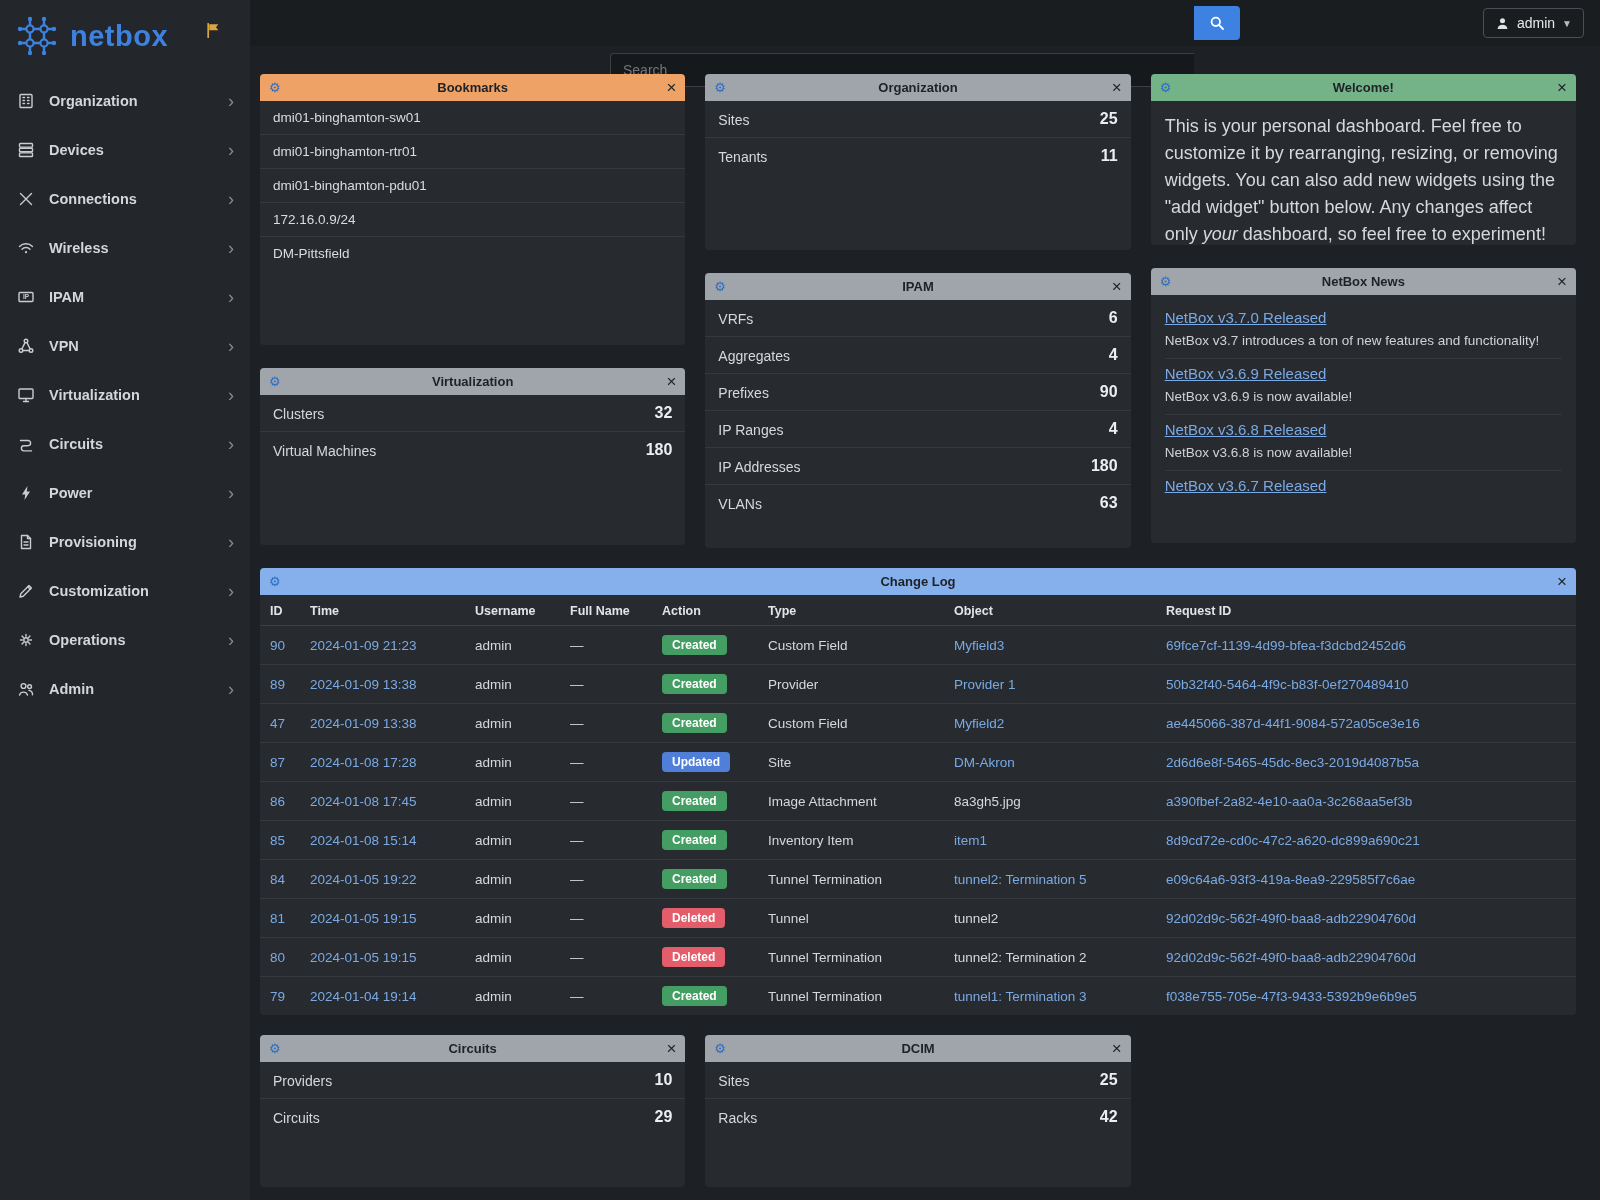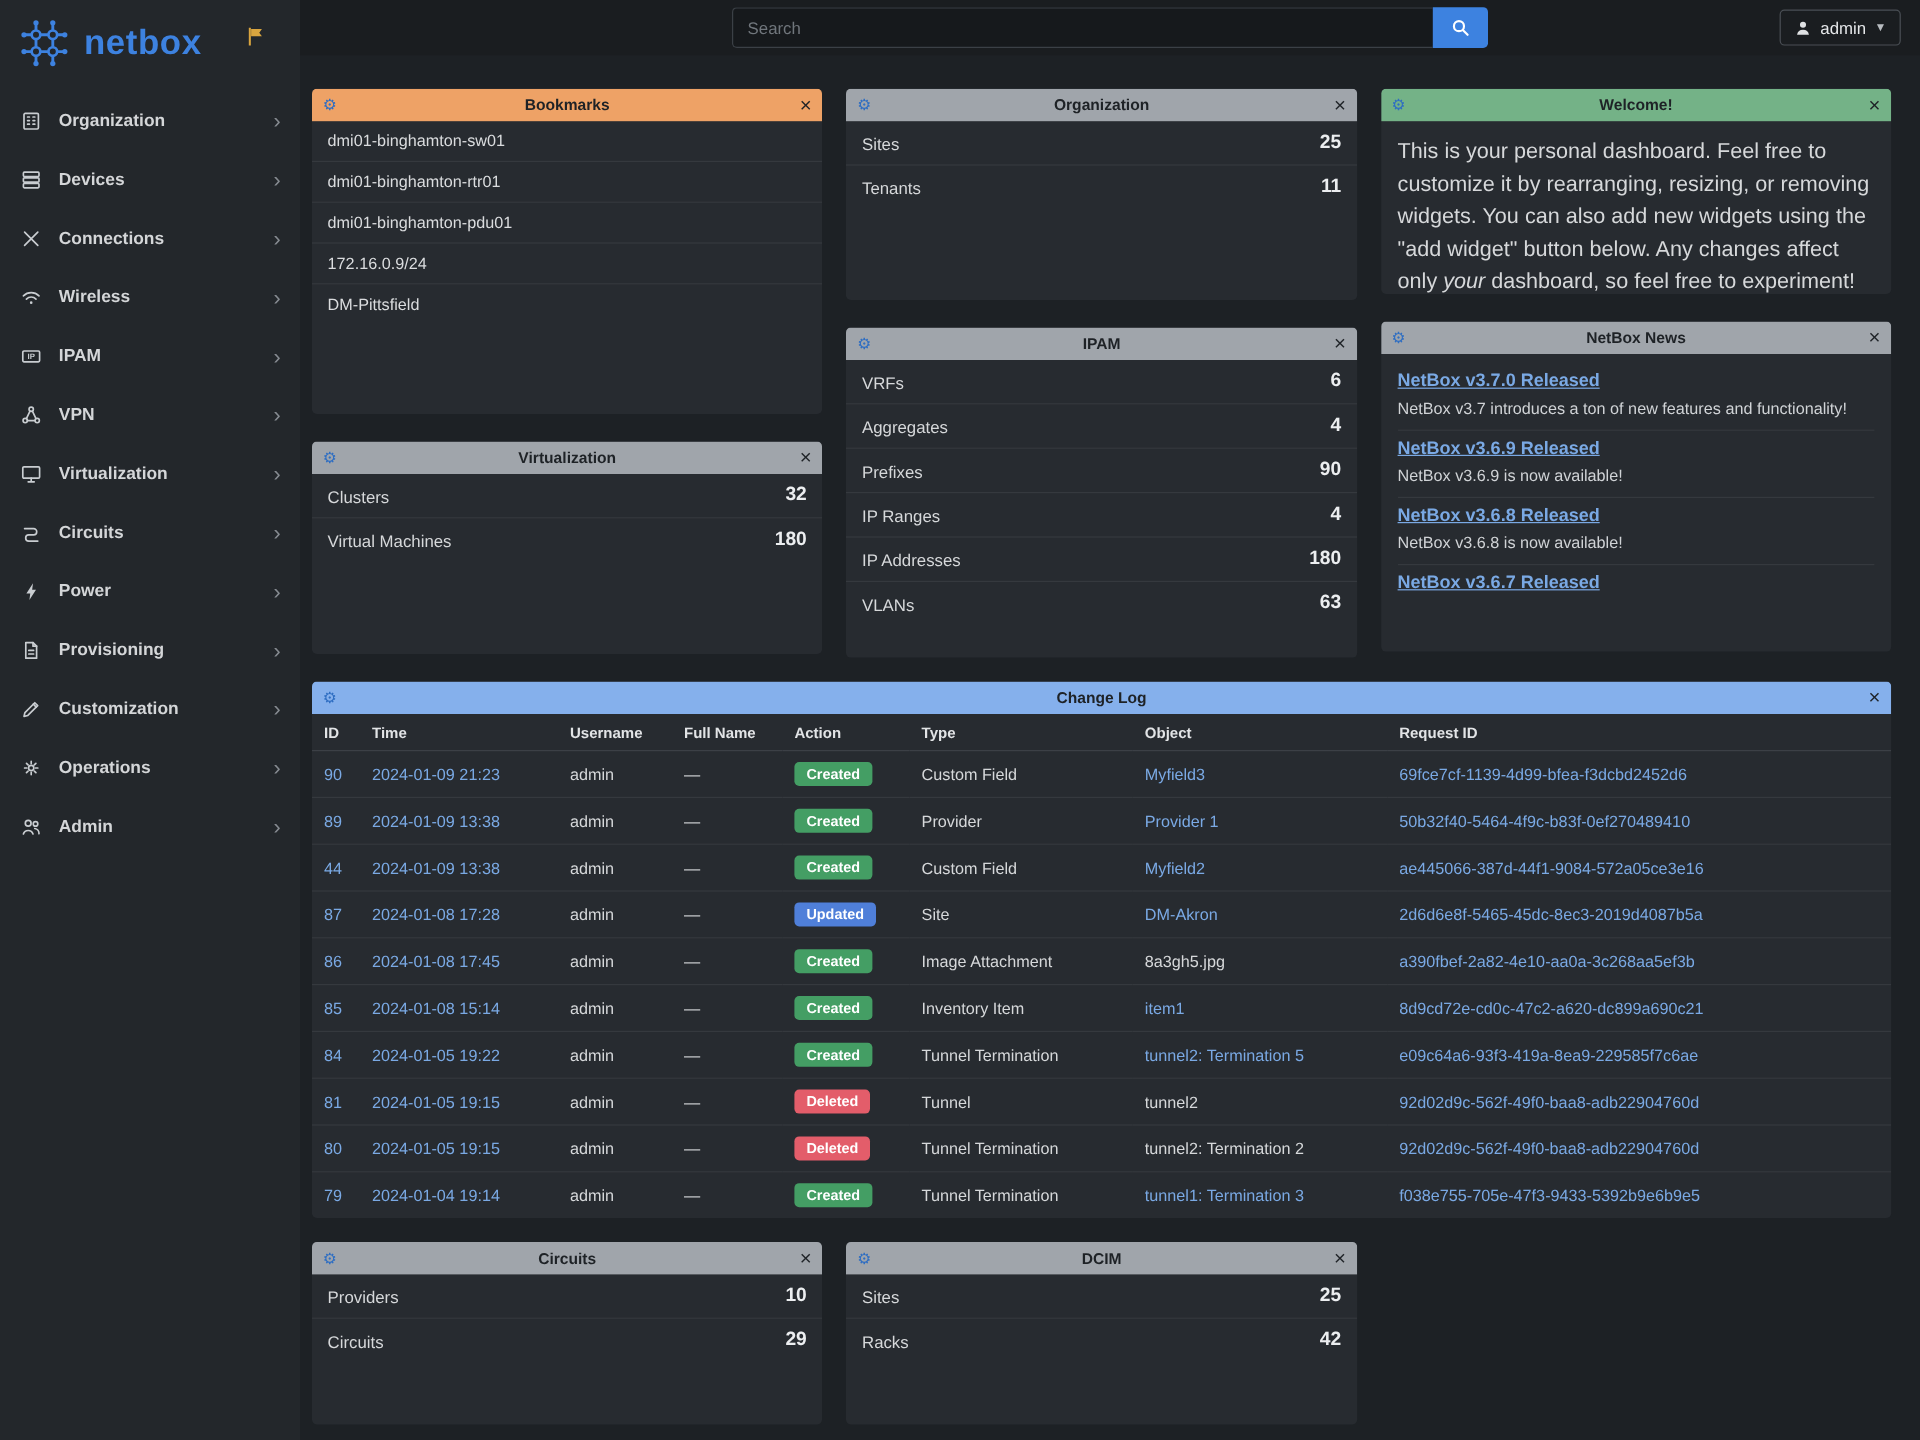--- a/index.html
+++ b/index.html
@@ -21,21 +21,21 @@
   .logo-flag { position:absolute; right: 28px; top: 22px; }
   .nav { margin-top: 6px; }
   .nav-item { display:flex; align-items:center; gap: 13px; height: 49px; padding: 0 16px; color:#d4d6d8; cursor:pointer; }
   .nav-icon { width: 20px; display:flex; align-items:center; justify-content:center; color:#c9cdd1; }
   .nav-label { font-size: 14.5px; font-weight: 700; }
   .nav-chevron { margin-left:auto; color:#868b91; font-size: 18px; line-height:1; }
   
   .main { flex: 1; display:flex; flex-direction:column; }
   .topbar { height: 46px; background: var(--topbar-bg); display:flex; align-items:center; position:relative; padding: 0 16px; }
   .search-wrap { display:flex; width: 630px; height: 34px; margin: 0 auto; }
-  .search-input { flex:1; background:#16191c; border:1px solid #3b4046; border-right:none; border-radius:4px 0 0 4px; color:#e5e5e5; padding: 16px 12px; font-size: 14px; font-family: inherit; }
+  .search-input { flex:1; background:#16191c; border:1px solid #3b4046; border-right:none; border-radius:4px 0 0 4px; color:#e5e5e5; padding: 16px 12px; font-size: 14px; font-family: inherit; margin-top: 47px; }
   .search-input::placeholder { color:#70767c; }
   .search-btn { width: 46px; background: var(--accent,#3d82e0); border:none; border-radius: 0 4px 4px 0; display:flex; align-items:center; justify-content:center; cursor:pointer; }
   .user-btn { position:absolute; right:16px; display:flex; align-items:center; gap:7px; border:1px solid #4a4f55; border-radius:4px; padding: 6px 11px; color:#e6e8ea; font-size:14px; cursor:pointer; background:transparent; font-family:inherit; }
   .user-caret { font-size: 10px; color:#b8bcc0; }
   
   .content { padding: 28px 24px 0 10px; flex:1; overflow:hidden; }
   .dash-grid { display:grid; grid-template-columns: repeat(3, 1fr); gap: 20px; align-items:start; }
   .dash-col { display:flex; flex-direction:column; gap: 23px; }
   
   .widget { background: var(--widget-bg); border-radius: 4px; overflow: hidden; }
@@ -61,21 +61,21 @@
   .stat-row:last-child { border-bottom: none; }
   .stat-label { font-size: 14px; color:#d6d8da; }
   .stat-value { font-size: 16px; font-weight: 700; color:#eceef0; }
   
   .welcome-body { padding: 12px 14px; }
   .welcome-text { font-size: 18px; line-height: 1.5; color:#d6d8da; }
   
   .news-body { padding: 8px 14px; }
   .news-item { padding: 6px 0 7px 0; border-bottom: 1px solid var(--border); }
   .news-item:last-child { border-bottom: none; }
-  .news-headline { display:inline-block; font-size: 15px; font-weight: 700; color: var(--link, #7aa9e4); text-decoration: underline; cursor:pointer;text-align:right; }
+  .news-headline { display:inline-block; font-size: 15px; font-weight: 400; color: var(--link, #7aa9e4); text-decoration: underline; cursor:pointer;text-align:right; }
   .news-text { font-size: 13.5px; color:#d0d3d6; margin-top: 5px; line-height:1.4; }
   
   .changelog-wrap { margin-top: 20px; }
   .cl-table { width: 100%; border-collapse: collapse; }
   .cl-table th { text-align:left; font-size: 12.5px; font-weight: 700; color:#e2e4e6; padding: 9px 10px 7px 10px; border-bottom: 1px solid #3c4046; }
   .cl-table td { font-size: 13.5px; padding: 9px 10px; border-bottom: 1px solid var(--border); color:#d6d8da; white-space: nowrap; }
   .cl-table tr:last-child td { border-bottom: none; }
   .cl-table th:nth-child(1){ width: 40px; } .cl-table th:nth-child(2){ width: 165px; }
   .cl-table th:nth-child(3){ width: 95px; } .cl-table th:nth-child(4){ width: 92px; }
   .cl-table th:nth-child(5){ width: 106px; } .cl-table th:nth-child(6){ width: 186px; }
@@ -444,21 +444,21 @@
                 <td><a class="tlink">89</a></td>
                 <td><a class="tlink">2024-01-09 13:38</a></td>
                 <td>admin</td>
                 <td class="muted">—</td>
                 <td><span class="badge badge-created">Created</span></td>
                 <td>Provider</td>
                 <td><a class="tlink">Provider 1</a></td>
                 <td><a class="tlink">50b32f40-5464-4f9c-b83f-0ef270489410</a></td>
               </tr>
               <tr>
-                <td><a class="tlink">44</a></td>
+                <td><a class="tlink">47</a></td>
                 <td><a class="tlink">2024-01-09 13:38</a></td>
                 <td>admin</td>
                 <td class="muted">—</td>
                 <td><span class="badge badge-created">Created</span></td>
                 <td>Custom Field</td>
                 <td><a class="tlink">Myfield2</a></td>
                 <td><a class="tlink">ae445066-387d-44f1-9084-572a05ce3e16</a></td>
               </tr>
               <tr>
                 <td><a class="tlink">87</a></td>

